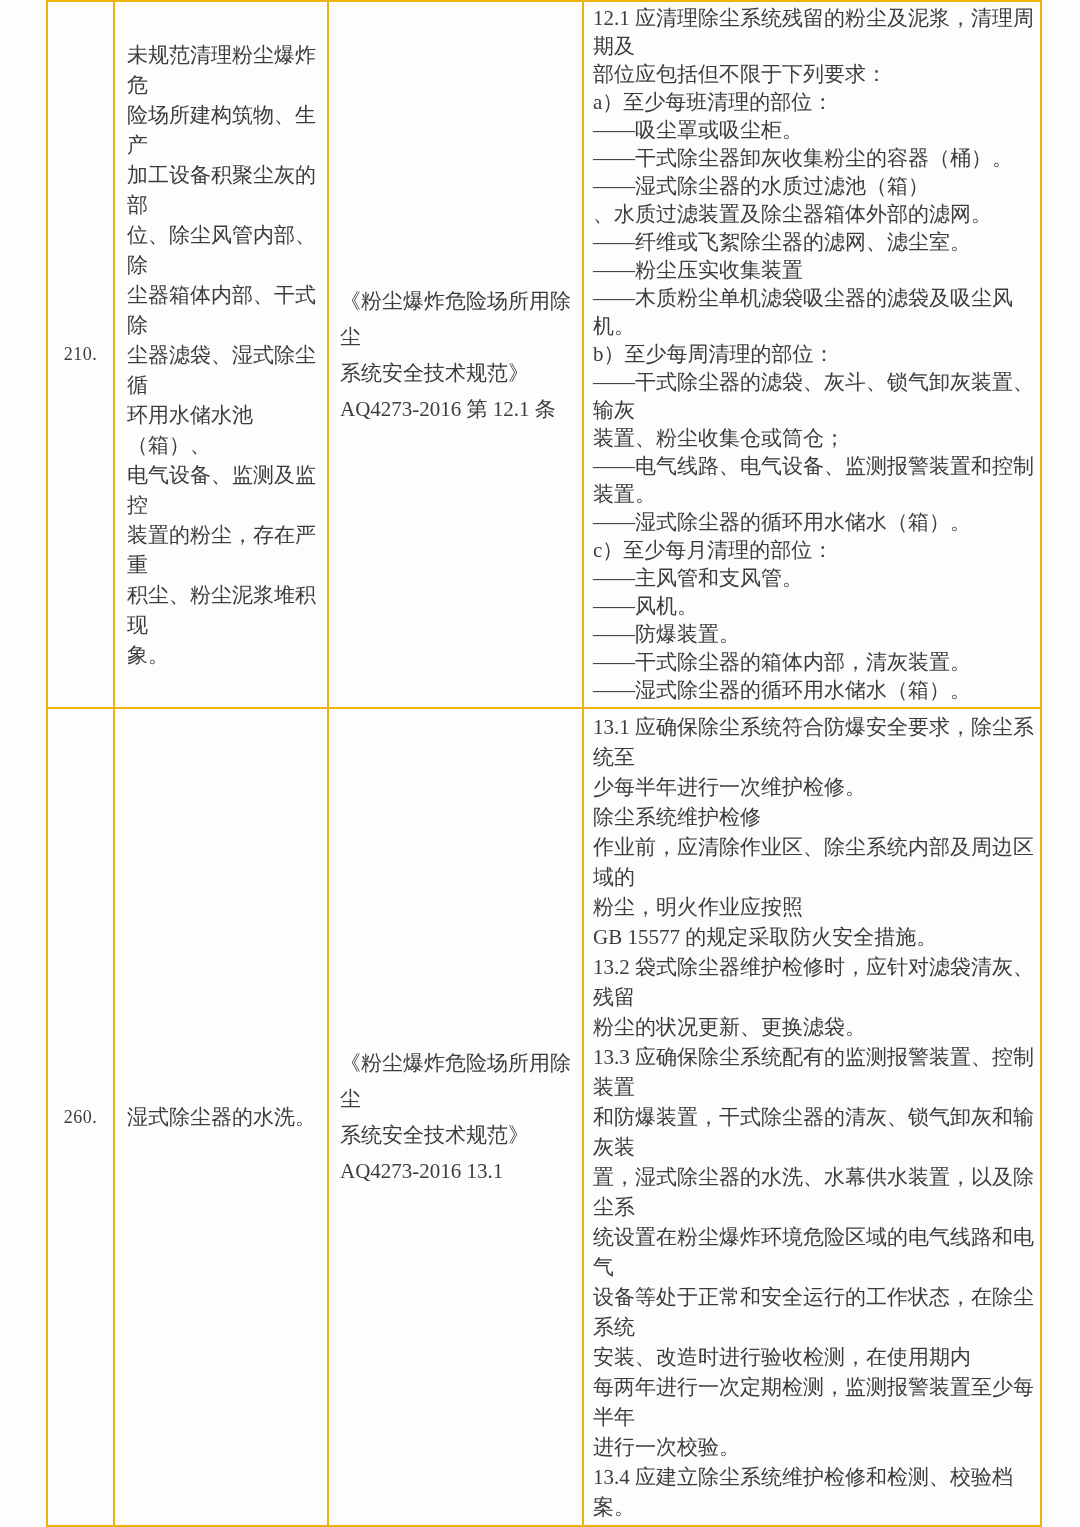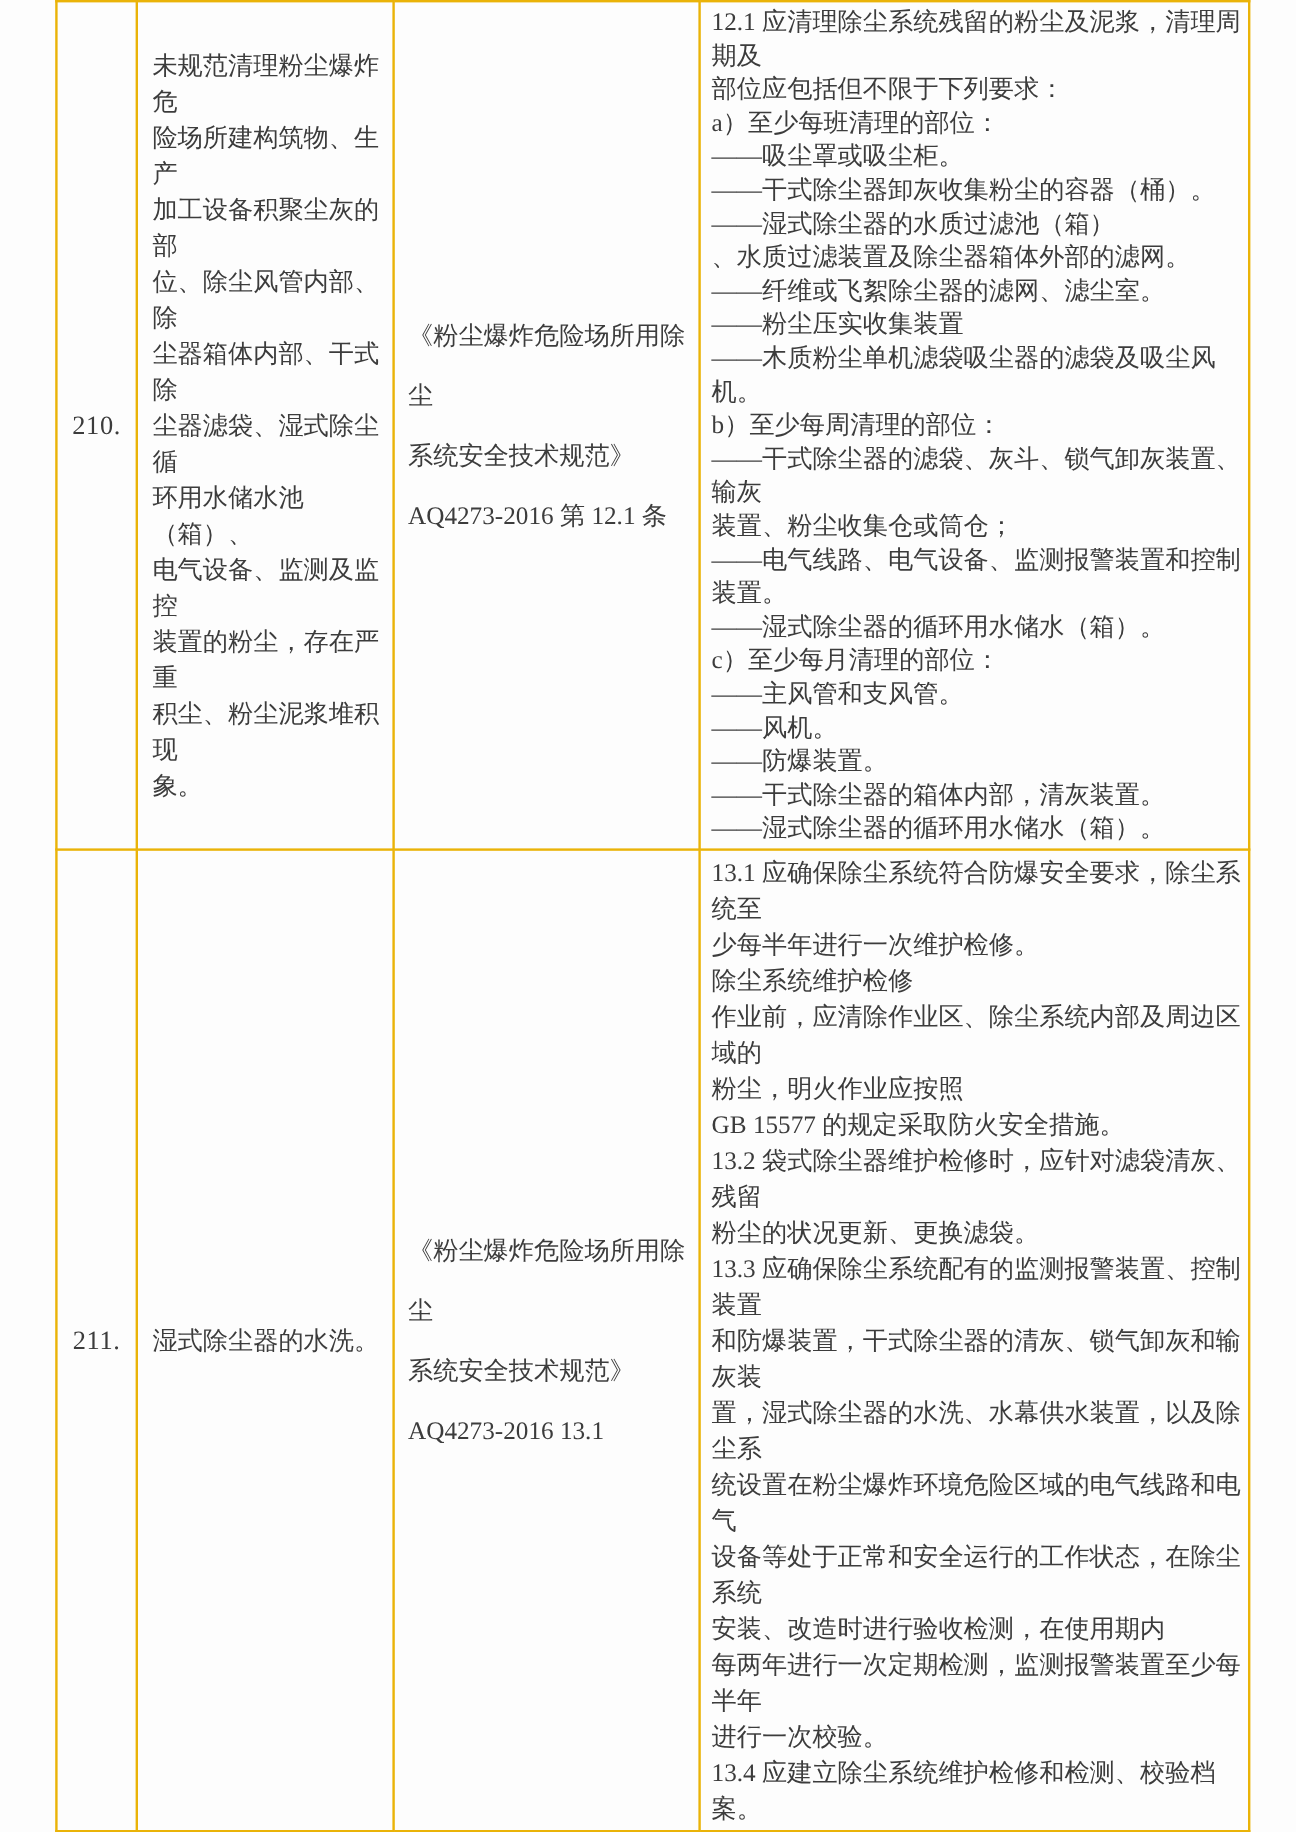--- a/index.html
+++ b/index.html
@@ -38,34 +38,34 @@
   tr.r211 { height: 510px; }
   tr.r212 { height: 392px; }
 
   col.w-no     { width: 67px;  }
   col.w-issue  { width: 214px; }
   col.w-basis  { width: 255px; }
   col.w-detail { width: 458px; }
 
   .c-no {
     text-align: center;
-    font-size: 22px;
+    font-size: 18px;
     letter-spacing: 0.5px;
   }
   .lines {
     white-space: pre-line;
     font-size: 21px;
   }
   .c-issue .lines {
     padding: 0 6px 0 12px;
     line-height: 30px;
   }
   .c-basis .lines {
     padding: 0 6px 0 11px;
-    line-height: 50px;
+    line-height: 36px;
   }
   .c-detail .lines {
     padding: 3px 5px 3px 9px;
     line-height: 30px;
   }
   tr.r210 .c-detail .lines {
     line-height: 28px;
     padding-top: 2px;
   }
 </style>
@@ -122,21 +122,21 @@
 c）至少每月清理的部位：
 ——主风管和支风管。
 ——风机。
 ——防爆装置。
 ——干式除尘器的箱体内部，清灰装置。
 ——湿式除尘器的循环用水储水（箱）。</div>
         </td>
       </tr>
       <tr class="r211">
         <td class="c-no">
-          <div>211.</div>
+          <div>260.</div>
         </td>
         <td class="c-issue">
           <div class="lines">湿式除尘器的水洗。</div>
         </td>
         <td class="c-basis">
           <div class="lines">《粉尘爆炸危险场所用除尘
 系统安全技术规范》
 AQ4273-2016 13.1</div>
         </td>
         <td class="c-detail">

